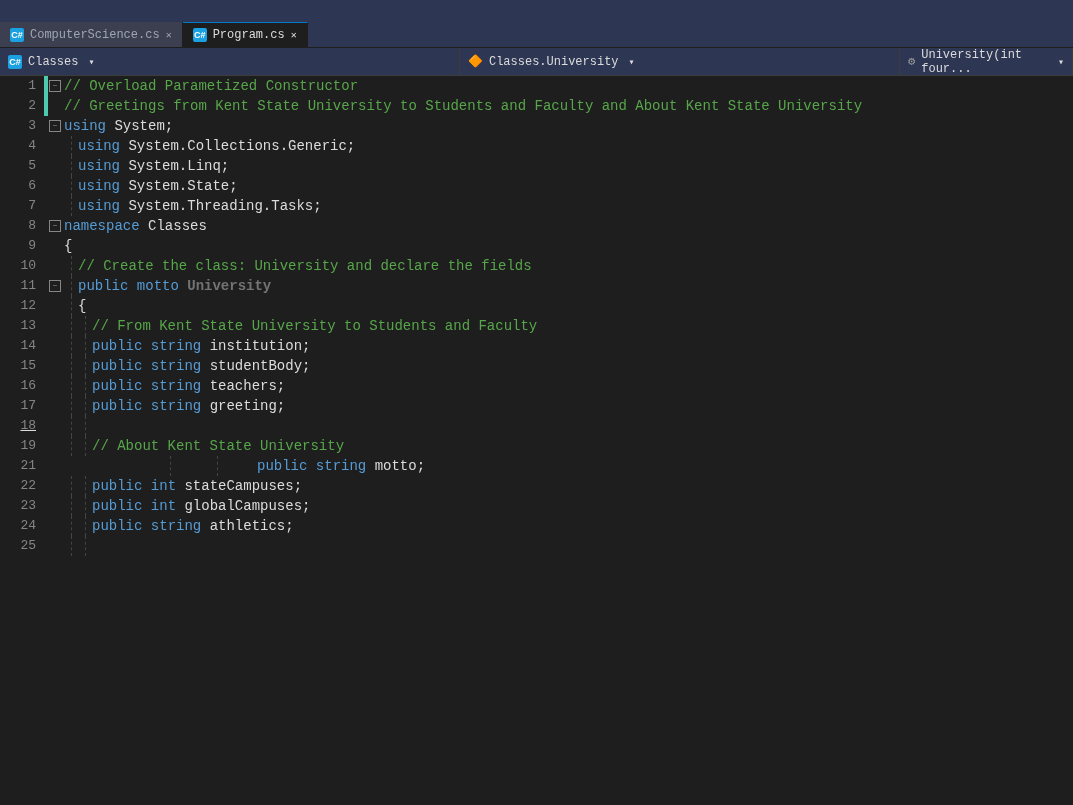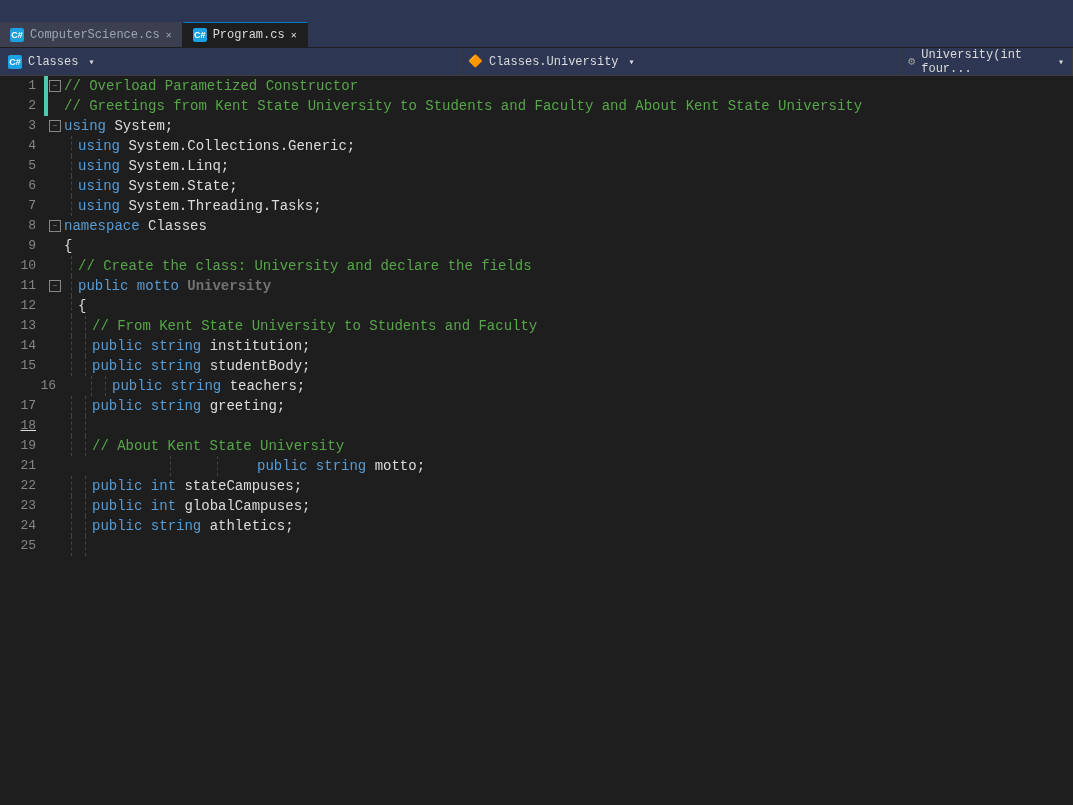--- a/index.html
+++ b/index.html
@@ -319,21 +319,21 @@
         <span class="code-text"><span class="c-keyword">public</span><span class="c-normal"> </span><span class="c-keyword">string</span><span class="c-normal"> institution;</span></span>
       </div>
       <div class="line-wrapper" style="display: flex; align-items: center; height: 20px; line-height: 20px;">
         <div class="lnum-col">15</div>
         <div class="green-indicator" style="width: 4px; flex-shrink: 0;"></div>
         <div style="width: 16px; flex-shrink: 0; display: flex; align-items: center; justify-content: center;"></div>
         <div class="dashed-line"></div>
         <div class="dashed-line"></div>
         <span class="code-text"><span class="c-keyword">public</span><span class="c-normal"> </span><span class="c-keyword">string</span><span class="c-normal"> studentBody;</span></span>
       </div>
-      <div class="line-wrapper" style="display: flex; align-items: center; height: 20px; line-height: 20px; margin-left: 20px;">
+      <div class="line-wrapper" style="display: flex; align-items: center; height: 20px; line-height: 20px;">
         <div class="lnum-col">16</div>
         <div class="green-indicator" style="width: 4px; flex-shrink: 0;"></div>
         <div style="width: 16px; flex-shrink: 0; display: flex; align-items: center; justify-content: center;"></div>
         <div class="dashed-line"></div>
         <div class="dashed-line"></div>
         <span class="code-text"><span class="c-keyword">public</span><span class="c-normal"> </span><span class="c-keyword">string</span><span class="c-normal"> teachers;</span></span>
       </div>
       <div class="line-wrapper" style="display: flex; align-items: center; height: 20px; line-height: 20px;">
         <div class="lnum-col">17</div>
         <div class="green-indicator" style="width: 4px; flex-shrink: 0;"></div>

